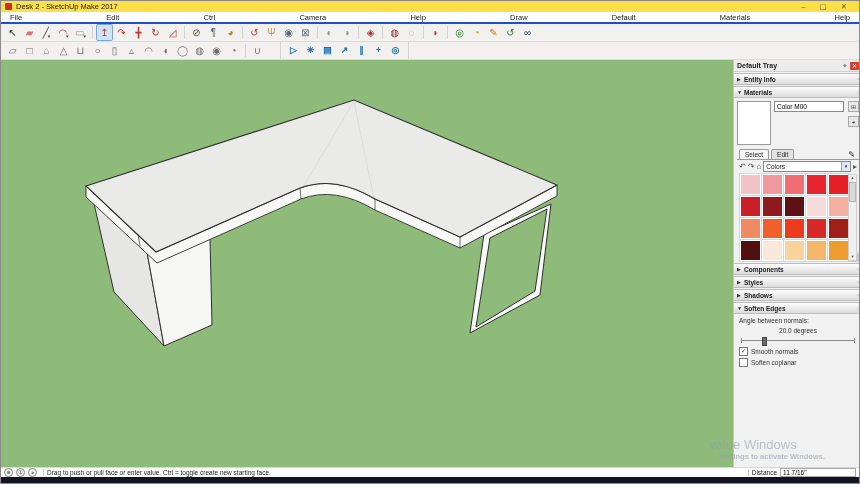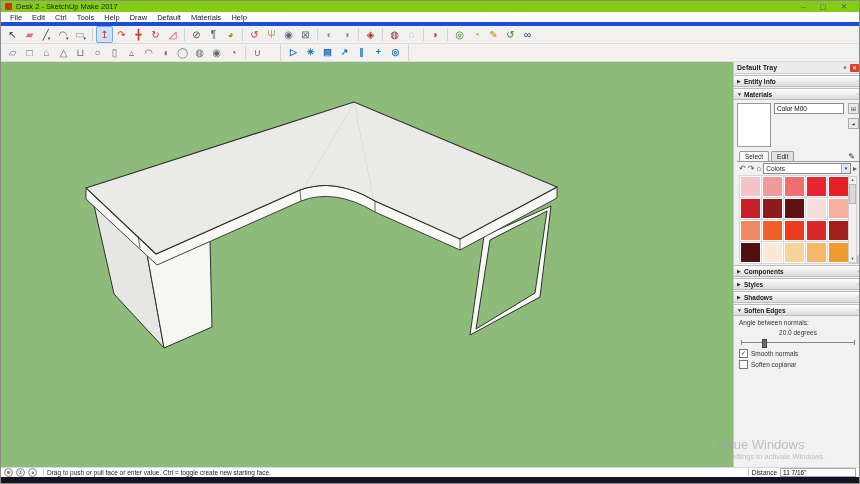--- a/index.html
+++ b/index.html
@@ -3,48 +3,48 @@
 <meta charset="utf-8">
 <style>
   html,body{margin:0;padding:0;background:#555;}
   #app{
     width:860px;height:484px;position:relative;overflow:hidden;
     font-family:"Liberation Sans", sans-serif;
     background:#f0efee;border:1px solid #8a8a8a;box-sizing:border-box;
     display:flex;flex-direction:column;
   }
   
-  .titlebar{height:11px;background:#84cc16;display:flex;align-items:center;padding:0 4px;flex:0 0 auto;}
+  .titlebar{height:11px;background:#fde047;display:flex;align-items:center;padding:0 4px;flex:0 0 auto;}
   .app-logo{width:7px;height:7px;background:#d22b2b;border-radius:1px;margin-right:4px;}
   .title-text{font-size:7.5px;color:#222;flex:1;white-space:nowrap;}
   .win-controls{display:flex;gap:14px;margin-right:8px;}
   .win-btn{font-size:7.5px;color:#555;line-height:1;cursor:default;}
   
-  .menubar{height:10px;background:#ffffff;display:flex;align-items:center;padding:0 4px;border-bottom:4px solid #1d4ed8;flex:0 0 auto;}
+  .menubar{height:10px;background:#ffffff;display:flex;align-items:center;padding:0 4px;border-bottom:2px solid #1d4ed8;flex:0 0 auto;justify-content:space-between;}
   .menu-item{font-size:7.5px;color:#222;padding:0 5px;white-space:nowrap;}
   
   .toolbar{display:flex;align-items:center;background:#f2f1f0;border-bottom:1px solid #dcdcdc;padding:0 3px;flex:0 0 auto;}
   .tb1{height:17px;}
   .tb2{height:17px;}
   .tb-btn{width:15px;height:15px;display:flex;align-items:center;justify-content:center;border:1px solid transparent;border-radius:2px;position:relative;}
   .tb-btn .glyph{font-size:10px;line-height:1;}
   .tb-btn.active{background:#cfe3f6;border-color:#7aa7d6;}
   .tb-caret{font-size:5px;color:#444;margin-left:-1px;align-self:flex-end;padding-bottom:1px;}
   .tb-sep{width:1px;height:13px;background:#d2d2d2;margin:0 3px;}
   .shape-btn .glyph{font-size:10px;color:#6a6a6a;}
   .ext-group{margin-left:14px;display:flex;align-items:center;border-left:1px solid #d2d2d2;border-right:1px solid #d2d2d2;padding:0 4px;}
   .ext-group .glyph{color:#1f6fb5;font-size:9px;font-weight:bold;}
   
   .main{flex:1 1 auto;display:flex;position:relative;min-height:0;}
   .viewport{position:relative;width:732px;flex:0 0 732px;overflow:hidden;}
   .viewport svg{display:block;}
   
   .watermark{position:absolute;right:34px;bottom:6px;z-index:6;pointer-events:none;color:rgba(150,160,172,.62);}
   .wm1{font-size:13px;line-height:14px;}
-  .wm2{font-size:7.5px;line-height:9px;padding-left:10px;}
+  .wm2{font-size:7.5px;line-height:9px;padding-left:10px;font-weight:bold;}
   
   .tray{width:128px;flex:0 0 128px;background:#f1f1f1;border-left:1px solid #c4c4c4;display:flex;flex-direction:column;font-size:7px;color:#222;overflow:hidden;}
   .tray-title{height:11px;display:flex;align-items:center;padding:0 3px;background:#ececec;border-bottom:1px solid #d0d0d0;}
   .tray-title-text{flex:1;font-size:7px;font-weight:bold;color:#222;}
   .tray-pin{font-size:7px;color:#333;margin-right:3px;}
   .tray-close{width:9px;height:8px;background:#d8402f;color:#fff;font-size:6px;display:flex;align-items:center;justify-content:center;border-radius:1px;}
   .sec-hdr{height:10px;display:flex;align-items:center;padding:0 3px;background:linear-gradient(#fdfdfd,#dcdcdc);border:1px solid #bdbdbd;border-left:none;border-right:none;margin-top:1px;}
   .sec-arrow{font-size:5px;color:#333;width:7px;}
   .sec-label{flex:1;font-weight:bold;font-size:6.5px;color:#1a1a1a;}
   .sec-opt{font-size:6px;color:#666;}
@@ -104,21 +104,21 @@
       <span class="win-btn">–</span>
       <span class="win-btn">▢</span>
       <span class="win-btn">✕</span>
     </div>
   </div>
 
   <div class="menubar" id="menubar">
       <span class="menu-item">File</span>
       <span class="menu-item">Edit</span>
       <span class="menu-item">Ctrl</span>
-      <span class="menu-item">Tools</span>
+      <span class="menu-item">Camera</span>
       <span class="menu-item">Help</span>
       <span class="menu-item">Draw</span>
       <span class="menu-item">Default</span>
       <span class="menu-item">Materials</span>
       <span class="menu-item">Help</span>
     </div>
 
   <div class="toolbar tb1" id="toolbar-main">
       <span class="tb-btn">
         <span class="glyph" style="color: rgb(26, 26, 26);">↖</span>

